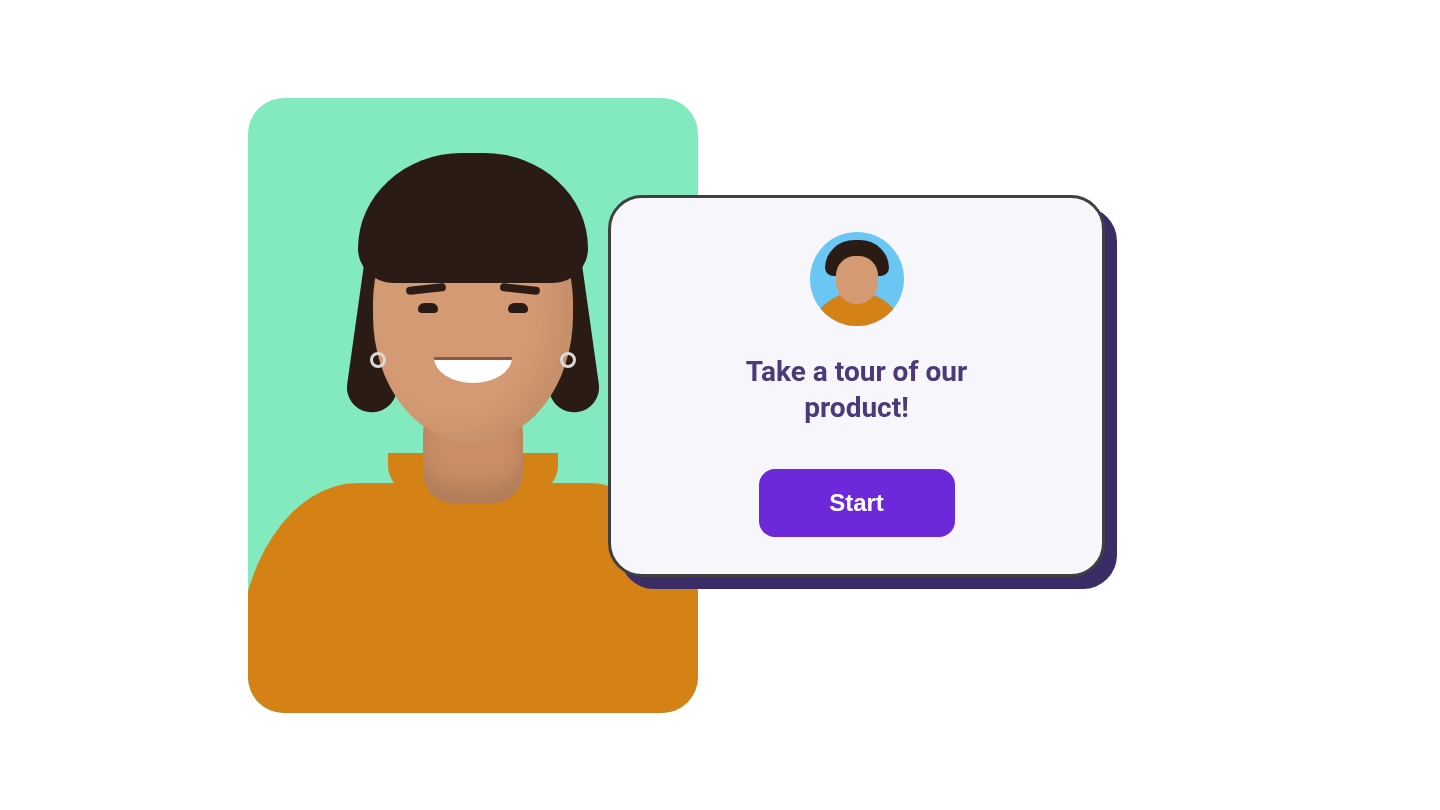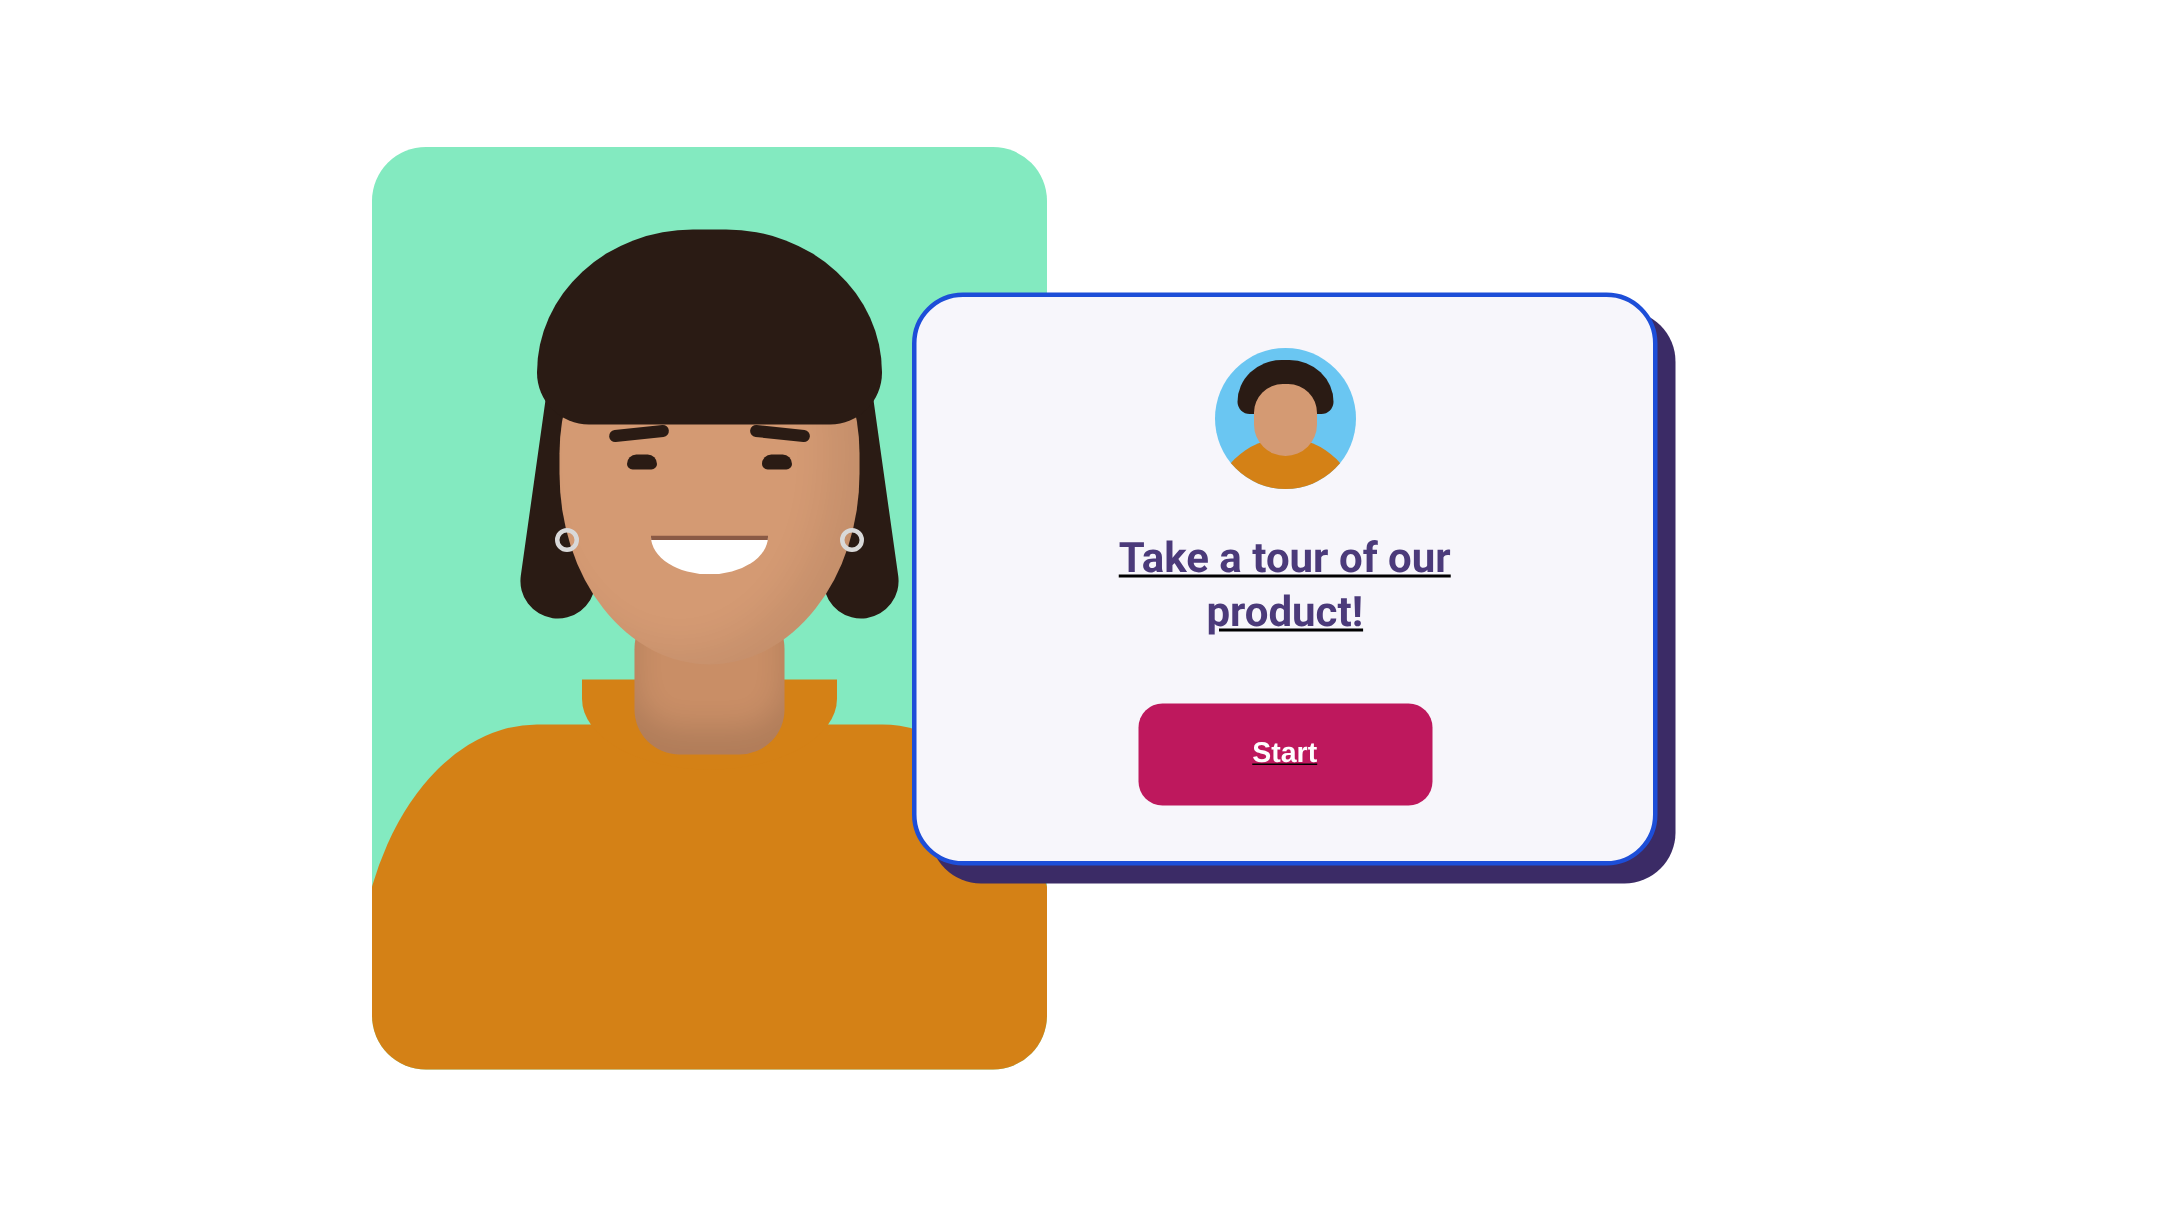--- a/index.html
+++ b/index.html
@@ -126,27 +126,26 @@
     background: #3b2b66;
     border-radius: 34px;
   }
   .modal {
     position: absolute;
     left: 608px;
     top: 195px;
     width: 497px;
     height: 382px;
     background: #f7f6fb;
-    border: 3px solid #1d4ed8;
+    border: 3px solid #404040;
     border-radius: 34px;
     display: flex;
     flex-direction: column;
     align-items: center;
     padding: 34px 30px 30px;
-    text-decoration: underline;
   }
   .avatar {
     width: 94px; height: 94px;
     border-radius: 50%;
     background: #6ac6f2;
     overflow: hidden;
     position: relative;
     flex: 0 0 auto;
   }
   .av-hair {
@@ -174,23 +173,23 @@
     margin-top: 28px;
     color: #4b3a7a;
     font-size: 28px;
     font-weight: 700;
     line-height: 1.3;
     text-align: center;
     max-width: 260px;
   }
   .start-btn {
     margin-top: 42px;
-    background: #be185d;
+    background: #6d28d9;
     color: #ffffff;
-    font-size: 19px;
+    font-size: 24px;
     font-weight: 700;
     border: none;
     border-radius: 16px;
     width: 196px;
     height: 68px;
     cursor: pointer;
     text-align: center;
     line-height: 68px;
   }
 </style>

